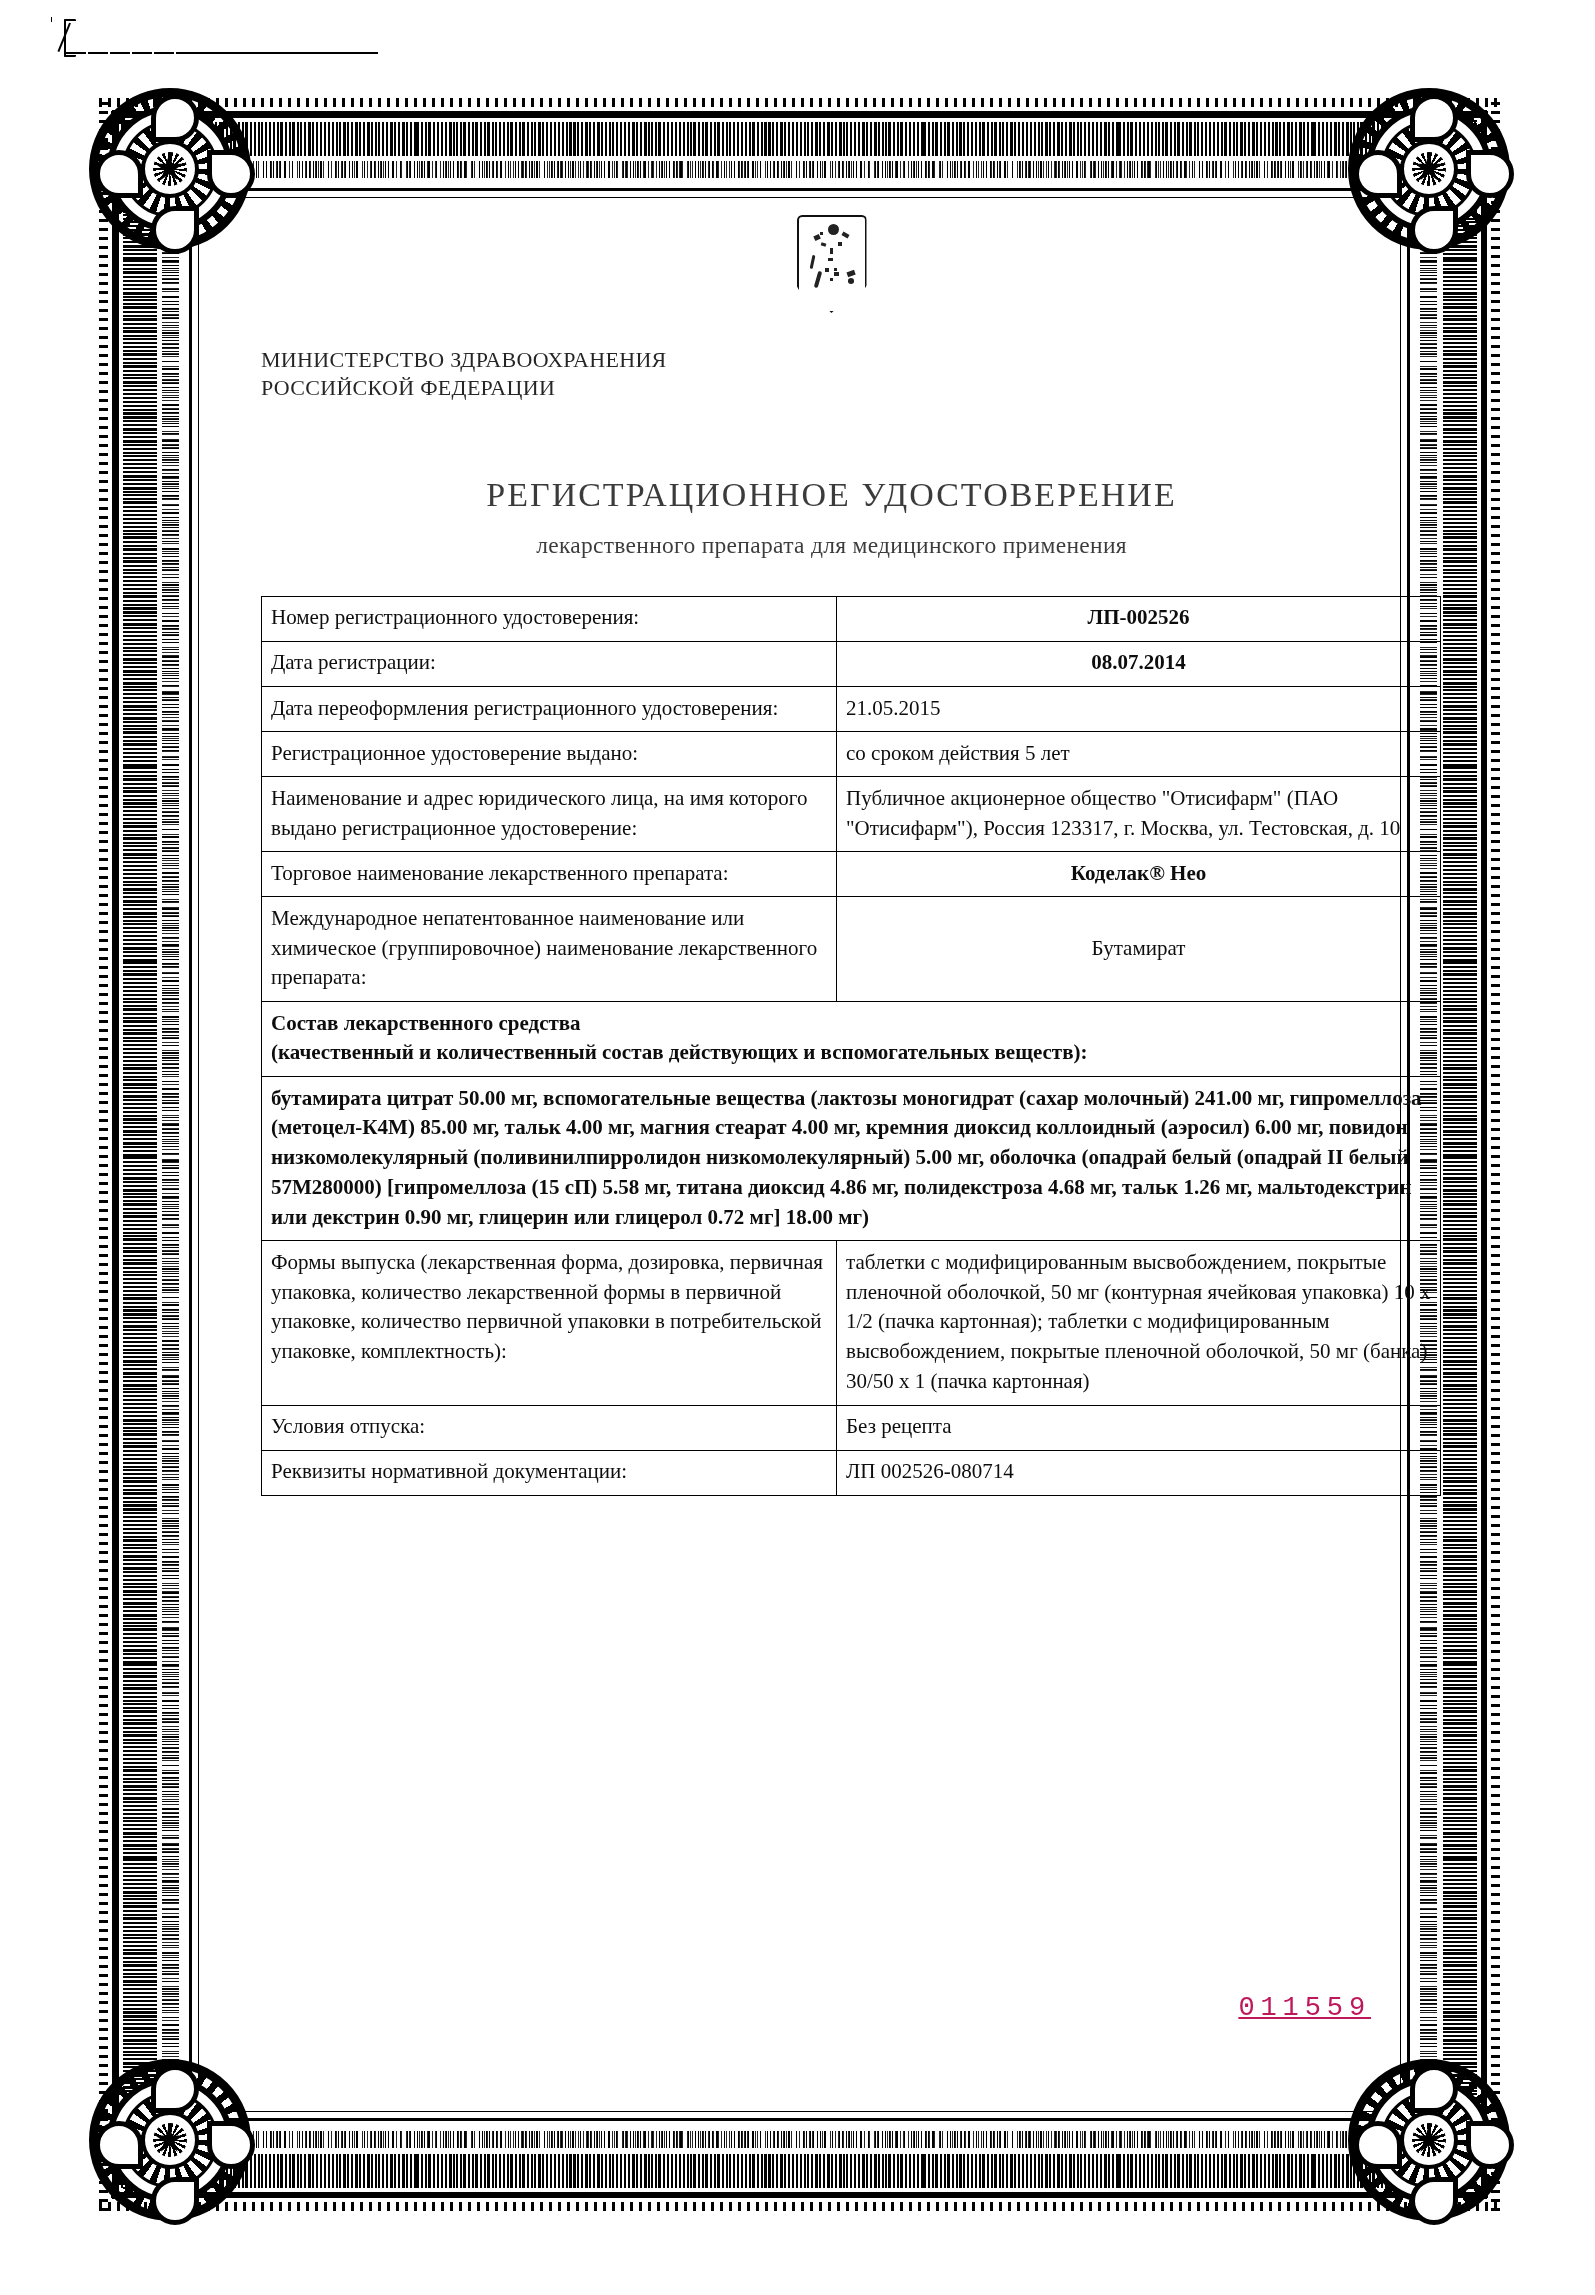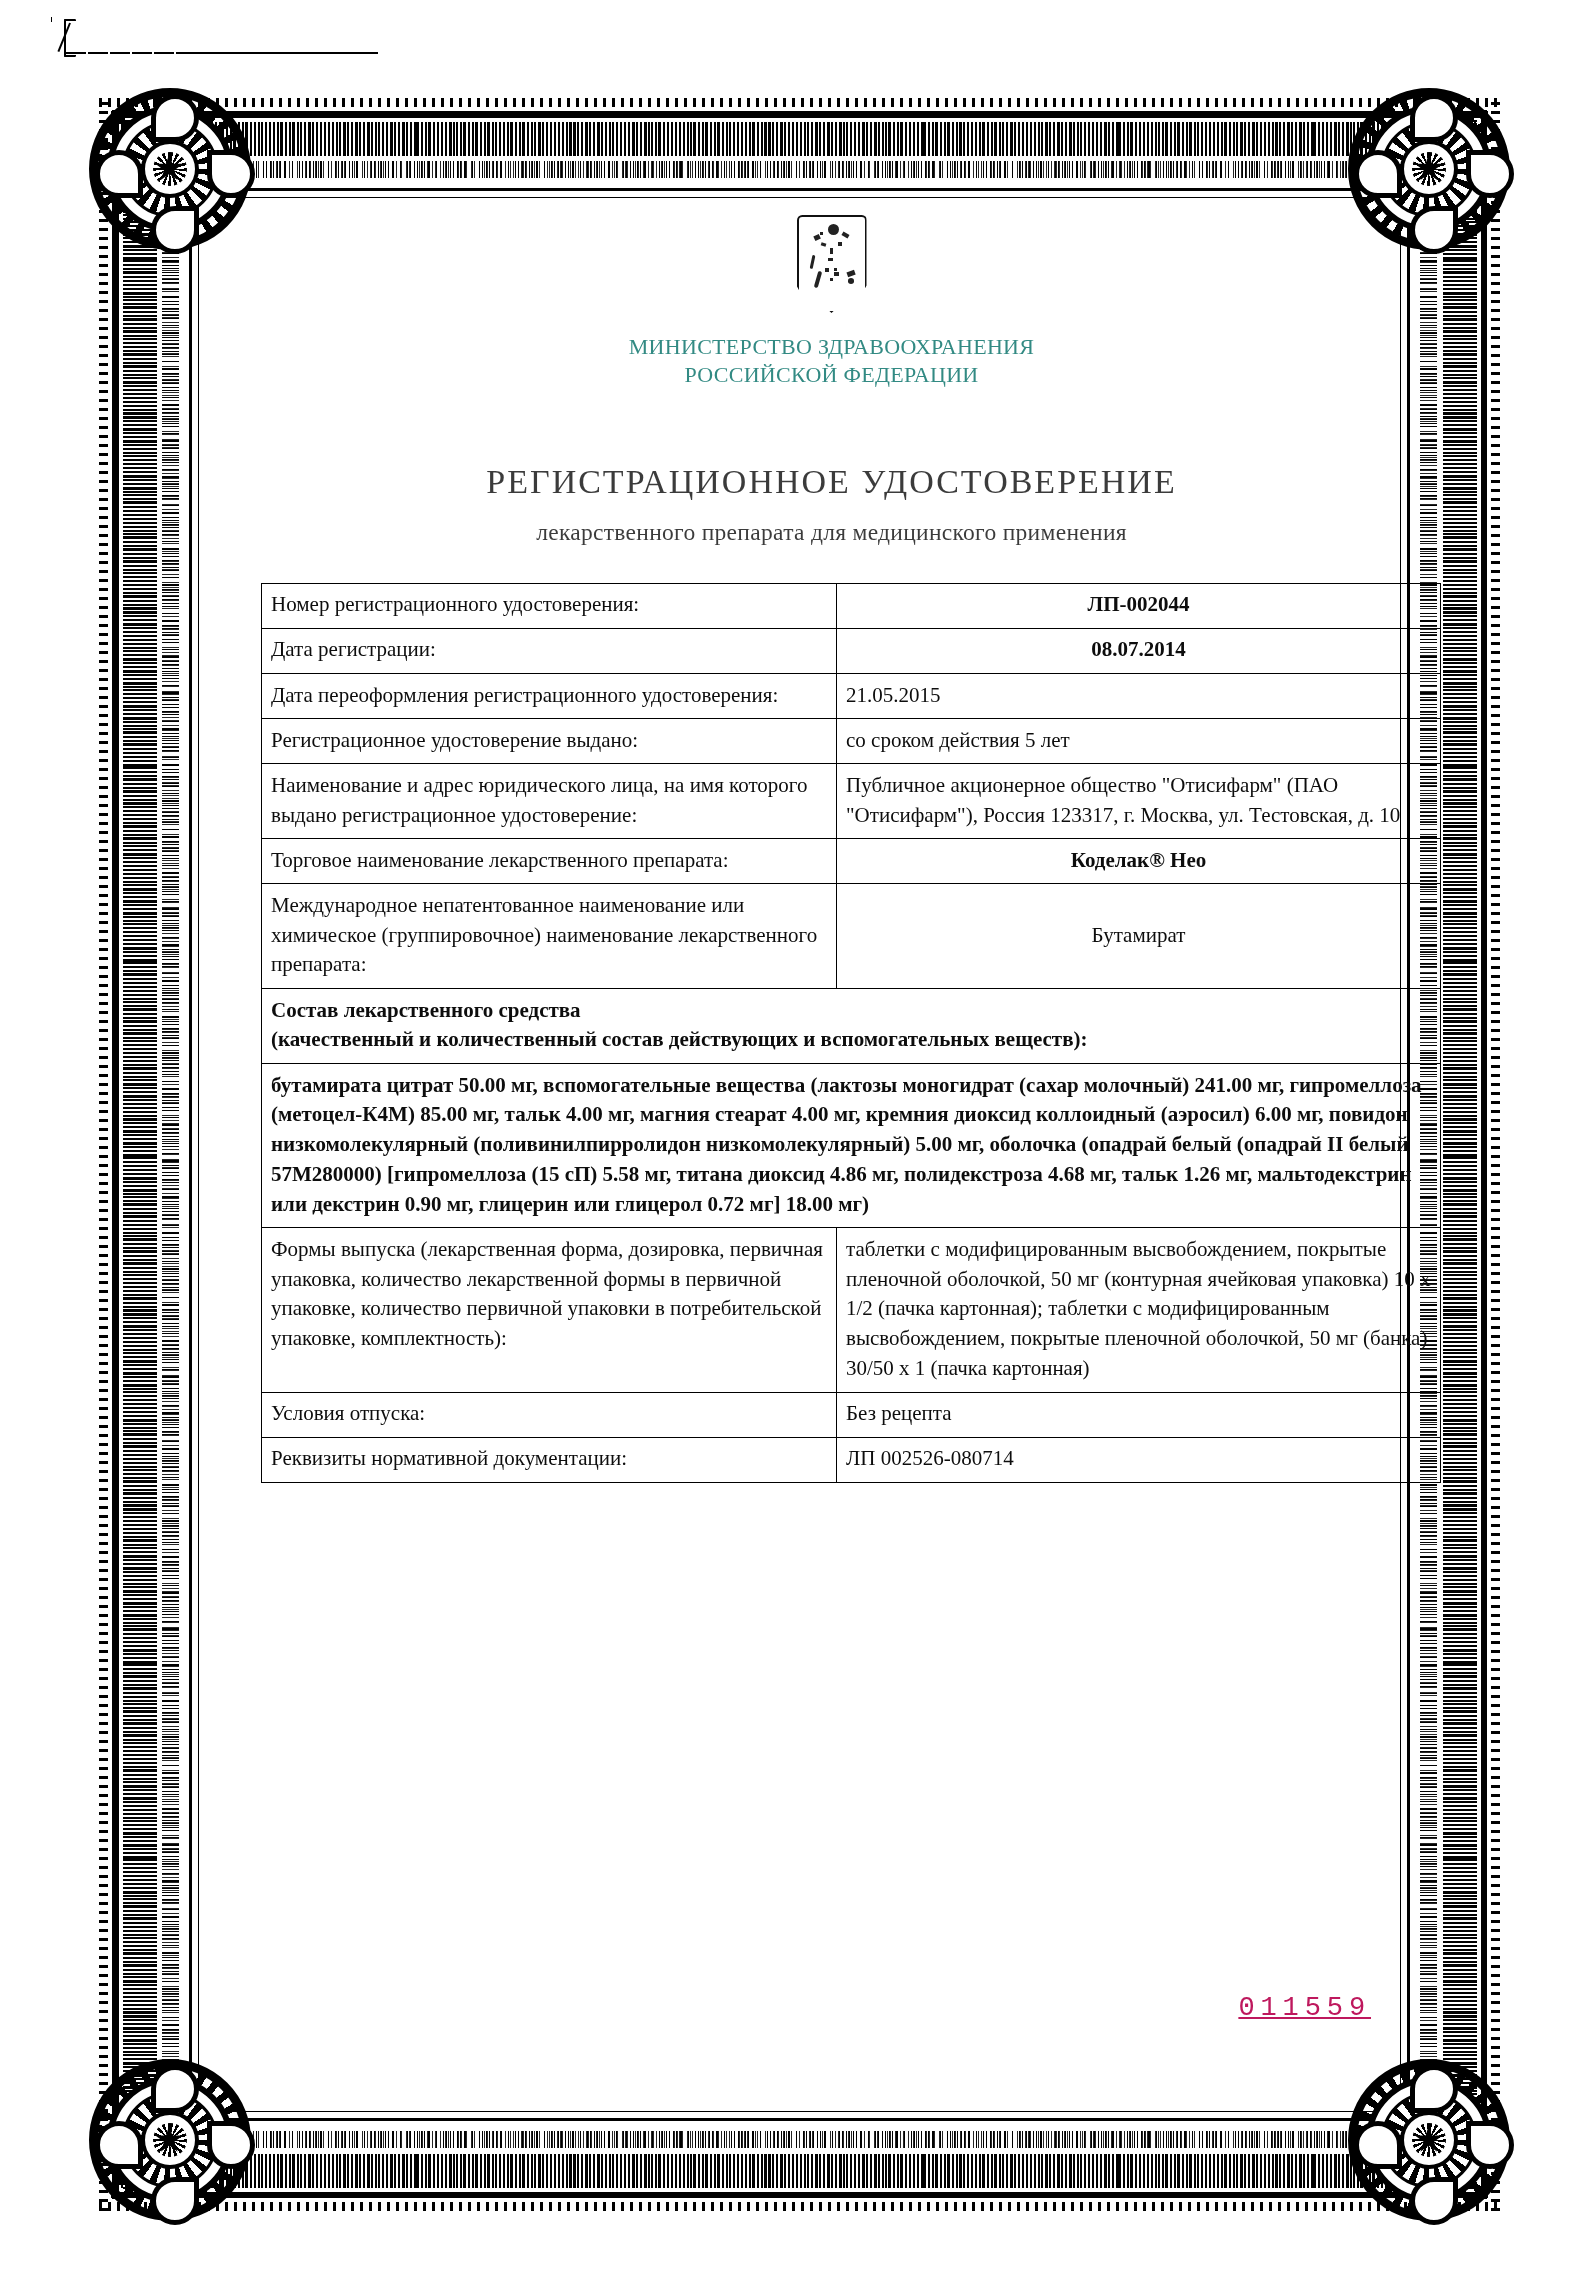--- a/index.html
+++ b/index.html
@@ -223,27 +223,26 @@
   .emblem .m9 { left: 14.3px; top: 40px;  width: 3.3px;  height: 14.3px; transform: rotate(12deg); border-radius: 2px; }
   .emblem .m10{ left: 19px; top: 56px;  width: 3.9px;  height: 17px; transform: rotate(16deg); border-radius: 2px; }
   .emblem .m11{ left: 28px; top: 53px;  width: 4.6px;  height: 3.9px; }
   .emblem .m12{ left: 37px; top: 53px;  width: 3.9px;  height: 3.3px; }
   .emblem .m13{ left: 37px; top: 57px;  width: 5.2px;  height: 3.9px; }
   .emblem .m14{ left: 50px; top: 56px;  width: 7.8px; height: 4.6px;  transform: rotate(-20deg); }
   .emblem .m15{ left: 51px; top: 63px;  width: 6.5px; height: 5.9px;  border-radius: 50%; }
   .emblem .m16{ left: 33px; top: 63px;  width: 3.3px;  height: 3.3px; }
 
   .ministry {
-    text-align: center;
-    margin-top: 20px;
+    margin-top: 33px;
     font-size: 22px;
     line-height: 1.27;
     letter-spacing: 0.3px;
     font-weight: 400;
-    color: #0f766e;
+    color: #000000;
     opacity: .85;
   }
 
   .doc-title {
     text-align: center;
     margin-top: 74px;
     font-size: 34px;
     letter-spacing: 2px;
     color: #1a1a1a;
     opacity: .85;
@@ -421,21 +420,21 @@
       <div>РОССИЙСКОЙ ФЕДЕРАЦИИ</div>
     </div>
 
     <div class="doc-title">РЕГИСТРАЦИОННОЕ УДОСТОВЕРЕНИЕ</div>
     <div class="doc-subtitle">лекарственного препарата для медицинского применения</div>
 
     <table class="cert">
       <tbody>
         <tr>
           <td class="label">Номер регистрационного удостоверения:</td>
-          <td class="value center">ЛП-002044</td>
+          <td class="value center">ЛП-002526</td>
         </tr>
         <tr>
           <td class="label">Дата регистрации:</td>
           <td class="value center">08.07.2014</td>
         </tr>
         <tr>
           <td class="label">Дата переоформления регистрационного удостоверения:</td>
           <td class="value">21.05.2015</td>
         </tr>
         <tr>

